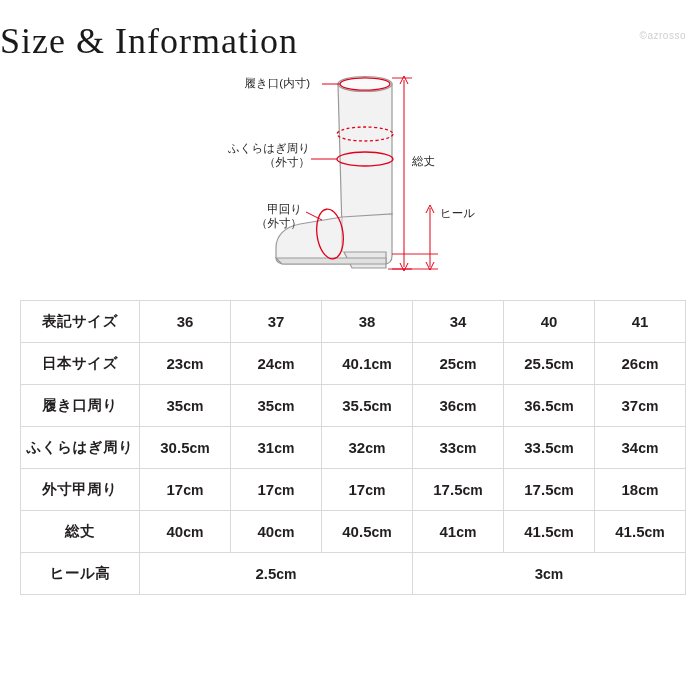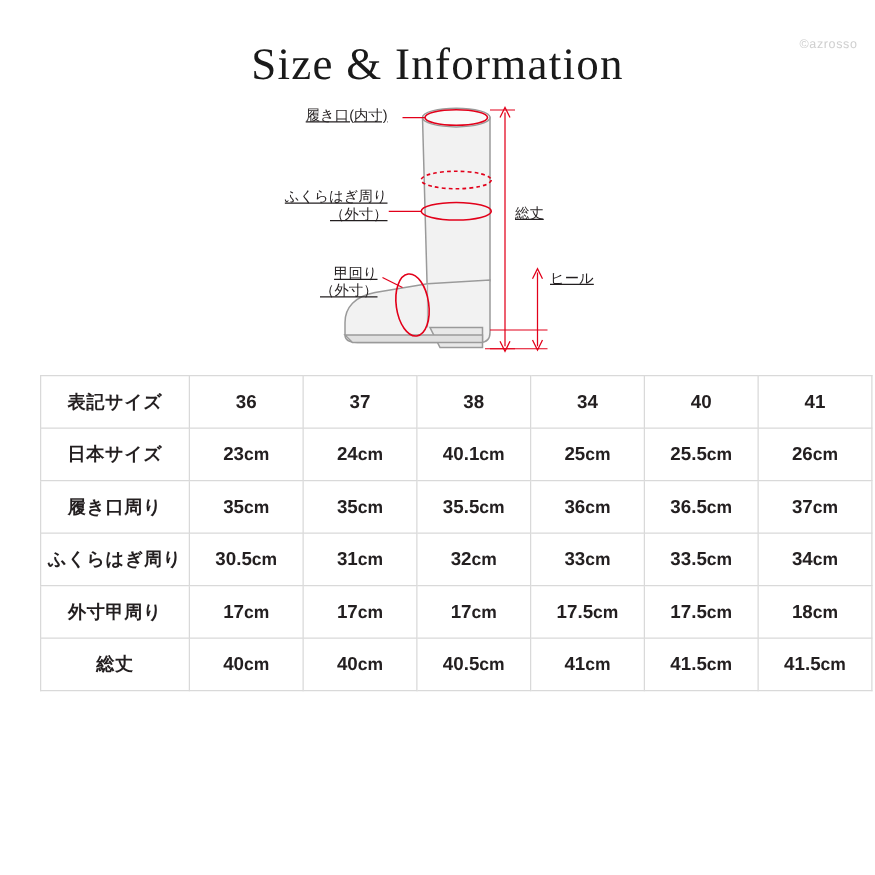--- a/index.html
+++ b/index.html
@@ -17,26 +17,26 @@
   }
 
   .page {
     width: 700px;
     height: 700px;
     position: relative;
   }
 
   
   .title {
-    text-align: center;
+    text-align: left;
     font-family: "Liberation Serif", serif;
     font-size: 36px;
     letter-spacing: 1px;
     color: #1a1a1a;
-    padding-top: 32px;
+    padding-top: 22px;
     line-height: 1.1;
     font-weight: normal;
   }
   .watermark {
     position: absolute;
     right: 14px;
     top: 30px;
     font-size: 10px;
     color: #cfcfcf;
     letter-spacing: 0.5px;
@@ -53,31 +53,29 @@
     left: 0;
     top: 0;
   }
   .diag-label {
     position: absolute;
     font-size: 11.5px;
     color: #231f20;
     line-height: 1.25;
     white-space: pre-line;
     text-align: right;
-    text-decoration: underline;
   }
   .diag-label.left-align { text-align: left; }
 
   
   .table-wrap {
     position: absolute;
     left: 20px;
     top: 300px;
     width: 660px;
-    margin-left: 12px;
   }
   table.size-table {
     border-collapse: collapse;
     width: 660px;
     table-layout: fixed;
   }
   table.size-table td, table.size-table th {
     border: 1px solid #d9d9d9;
     height: 41px;
     text-align: center;
@@ -251,19 +249,24 @@
         <tr>
           <th class="rowhead">総丈</th>
           <td class="cell"><span>40</span><span class="unit">cm</span></td>
           <td class="cell"><span>40</span><span class="unit">cm</span></td>
           <td class="cell"><span>40.5</span><span class="unit">cm</span></td>
           <td class="cell"><span>41</span><span class="unit">cm</span></td>
           <td class="cell"><span>41.5</span><span class="unit">cm</span></td>
           <td class="cell"><span>41.5</span><span class="unit">cm</span></td>
         </tr>
 
+        <tr>
+          <th class="rowhead">ヒール高</th>
+          <td class="cell" colspan="3"><span>2.5</span><span class="unit">cm</span></td>
+          <td class="cell" colspan="3"><span>3</span><span class="unit">cm</span></td>
+        </tr>
 
       </tbody>
     </table>
   </div>
 
 
 </div>
 
 </body></html>

